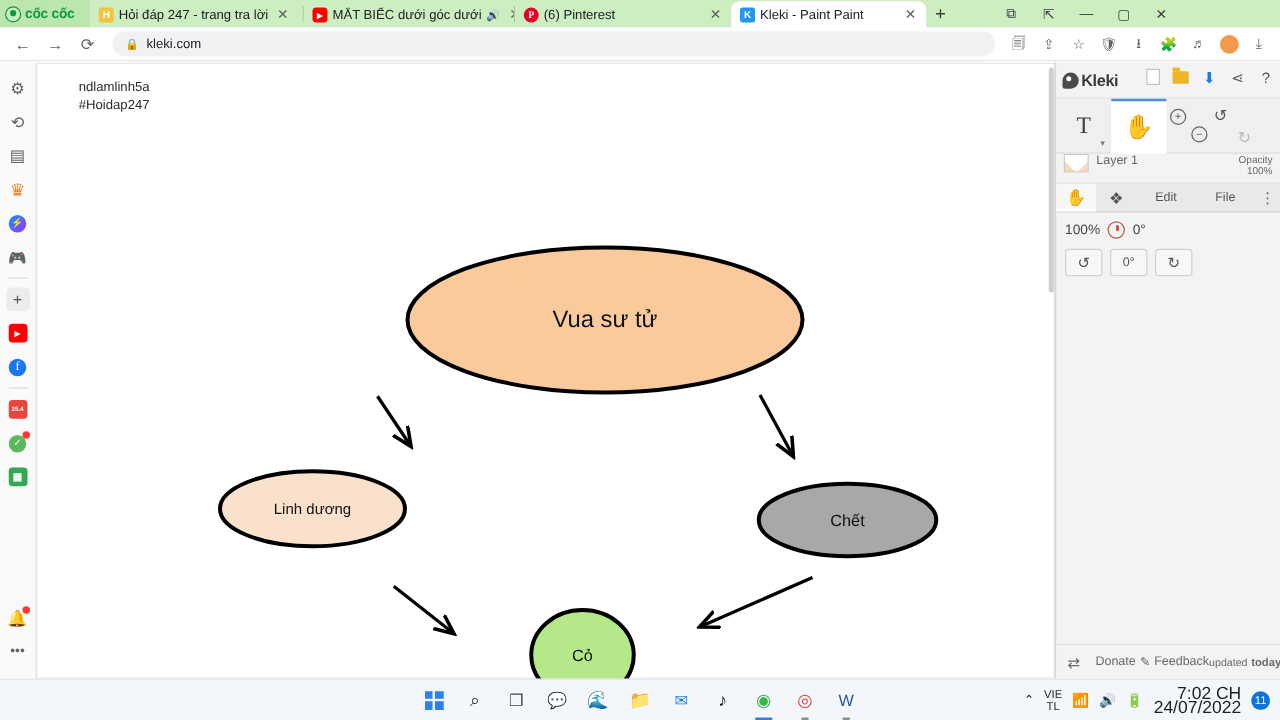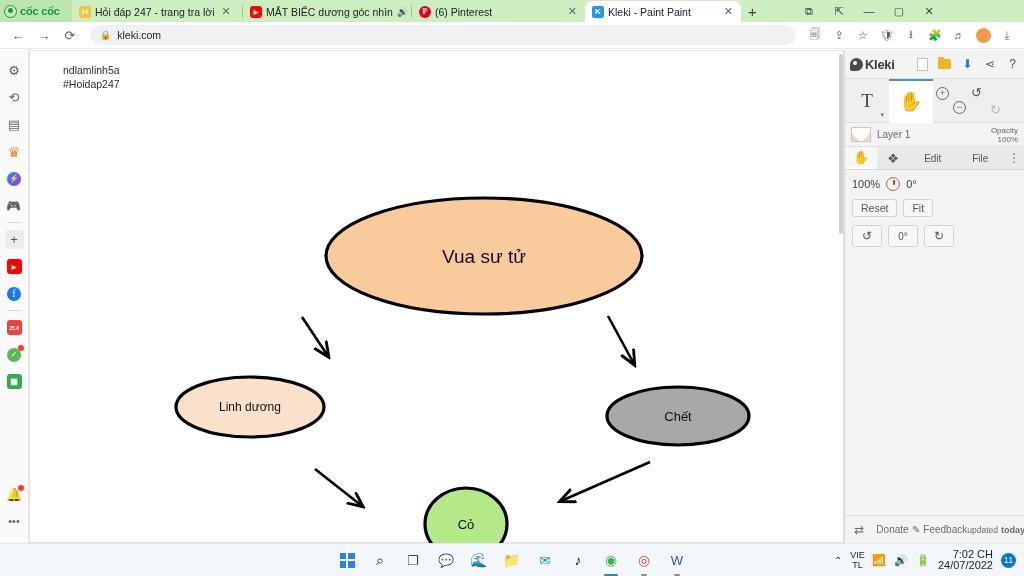--- a/index.html
+++ b/index.html
@@ -126,21 +126,21 @@
 
   .diagram { position: absolute; left: 0; top: 0; width: 815px; height: 493px; }
 
   
   .kleki {
     position: absolute; left: 844px; top: 50px; width: 180px; height: 493px;
     background: #f3f3f3; border-left: 1px solid #d8d8d8;
     font-size: 11px; color: #444;
   }
   .k-top {
-    height: 29px; display: flex; align-items: center; gap: 0px;
+    height: 29px; display: flex; gap: 0px;
     padding-left: 5px; border-bottom: 1px solid #e0e0e0; background: #f3f3f3;
   }
   .k-logo { display:flex; align-items:center; gap:2px; width: 62px; }
   .k-logo-mark {
     width: 13px; height: 13px; background: #4a4a4a;
     border-radius: 50% 50% 50% 2px; position: relative; flex: none;
   }
   .k-logo-mark::after {
     content:""; position:absolute; left:3px; top:3.5px; width:4px; height:4px;
     background:#fff; border-radius:50%;
@@ -167,21 +167,21 @@
   .k-zoom { width: 36px; height:44px; display:flex; flex-direction:column;
             align-items:center; justify-content:center; gap:1px; }
   .k-round { width:13px; height:13px; border:1.3px solid #666; border-radius:50%;
              display:flex; align-items:center; justify-content:center; font-size:9px; color:#666; line-height:1; }
   .k-zin { align-self:flex-start; margin-left:3px; }
   .k-zout { align-self:flex-end; margin-right:3px; }
   .k-undo { width:34px; height:44px; display:flex; flex-direction:column;
             align-items:center; justify-content:center; gap:2px; font-size:13px; color:#555; }
 
   .k-layer {
-    height: 24px; display:flex; align-items:center; gap:6px; padding:0 6px;
+    height: 24px; display:flex; align-items:flex-start; gap:6px; padding:0 6px;
     border-bottom:1px solid #e0e0e0; background:#f3f3f3;
   }
   .k-thumb { width:20px; height:15px; background:#fff; border:1px solid #c9c9c9; flex:none;
              background-image: linear-gradient(45deg,#f6d9b8 25%,transparent 25%),
                                linear-gradient(-45deg,#f6d9b8 25%,transparent 25%); }
   .k-layername { flex:1; font-size:10px; color:#666; }
   .k-opacity { text-align:right; font-size:8px; color:#666; line-height:9px; }
 
   .k-tabs {
     height: 23px; display:flex; align-items:stretch; border-bottom:1px solid #d8d8d8;
@@ -234,21 +234,21 @@
                display:flex; align-items:center; gap:11px; }
   .tb-icon { width:22px; height:22px; display:flex; align-items:center; justify-content:center;
              position:relative; font-size:12px; }
   .tb-active::after { content:""; position:absolute; bottom:-5px; left:4px; width:14px; height:2.5px;
                       border-radius:2px; background:#3c7fd4; }
   .tb-open::after { content:""; position:absolute; bottom:-5px; left:8px; width:6px; height:2.5px;
                     border-radius:2px; background:#8d8d8d; }
   .tb-right { position:absolute; right:8px; display:flex; align-items:center; gap:8px;
               font-size:9px; color:#1f1f1f; }
   .tb-lang { line-height:10px; text-align:center; font-size:9px; }
-  .tb-clock { line-height:11px; text-align:right; font-size:11px; }
+  .tb-clock { line-height:11px; text-align:right; font-size:14px; }
   .tb-badge { width:15px; height:15px; border-radius:50%; background:#0a74d8;
               color:#fff; font-size:9px; display:flex; align-items:center; justify-content:center; }
   .win-logo { width:15px; height:15px; display:grid; grid-template-columns:1fr 1fr;
               grid-template-rows:1fr 1fr; gap:1.5px; }
   .win-logo i { background:#2f80ed; display:block; }
 </style>
 </head>
 <body>
 
 <div id="app">
@@ -260,21 +260,21 @@
     </div>
 
     <div class="tab inactive" style="width:170px">
       <span class="tab-fav fav-h">H</span>
       <span class="tab-label">Hỏi đáp 247 - trang tra lời</span>
       <span class="tab-close">✕</span>
     </div>
     <div class="tab-sep"></div>
     <div class="tab inactive" style="width:168px">
       <span class="tab-fav fav-yt"></span>
-      <span class="tab-label">MẮT BIẾC dương góc nhìn</span>
+      <span class="tab-label">MẮT BIẾC dưới góc dưới</span>
       <span class="tab-sound">🔊</span>
       <span class="tab-close">✕</span>
     </div>
     <div class="tab-sep"></div>
     <div class="tab inactive" style="width:173px">
       <span class="tab-fav fav-p">P</span>
       <span class="tab-label">(6) Pinterest</span>
       <span class="tab-close" style="margin-left:auto">✕</span>
     </div>
     <div class="tab active" style="width:156px">
@@ -471,24 +471,20 @@
       <div class="k-tab">File</div>
       <div class="k-kebab">⋮</div>
     </div>
 
     <div class="k-body">
       <div class="k-row1">
         <span class="k-pct">100%</span>
         <span class="k-compass"></span>
         <span class="k-deg">0°</span>
       </div>
-      <div class="k-row2">
-        <button class="k-btn">Reset</button>
-        <button class="k-btn">Fit</button>
-      </div>
       <div class="k-row3">
         <button class="k-sqbtn">↺</button>
         <button class="k-sqbtn" style="font-size:10px">0°</button>
         <button class="k-sqbtn">↻</button>
       </div>
     </div>
 
     <div class="k-foot">
       <div class="k-foot-i kf-swap">
         <span>⇄</span>

